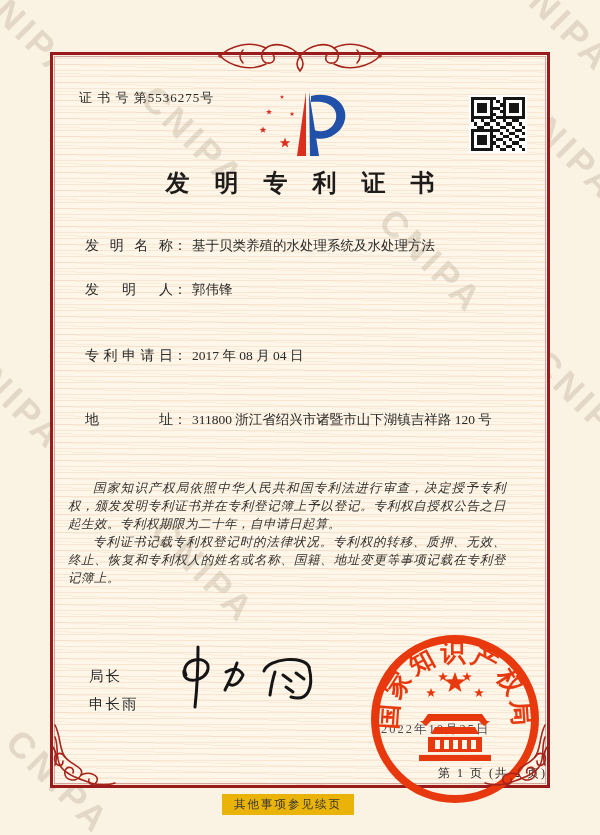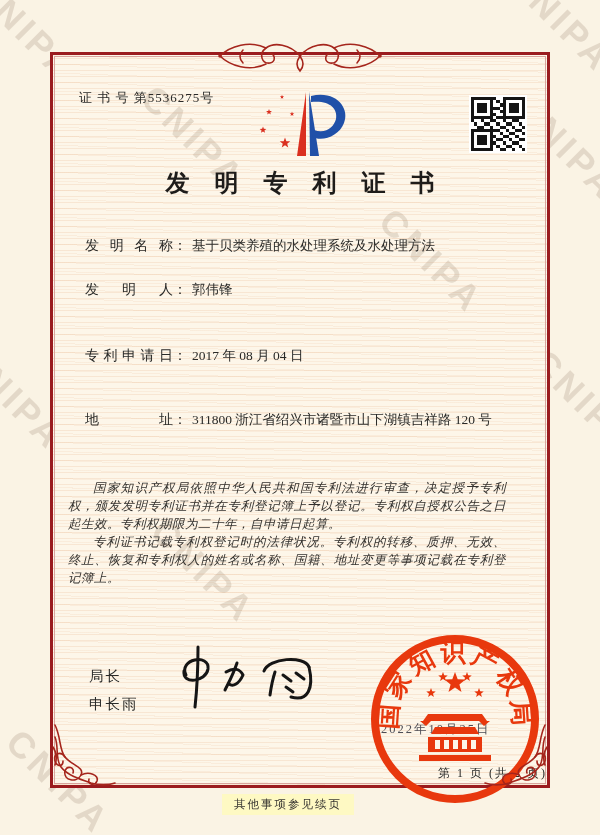--- a/index.html
+++ b/index.html
@@ -54,21 +54,21 @@
     position:absolute;left:328px;top:666px;width:170px;z-index:3;
     font-size:12.5px;letter-spacing:2px;color:#4d4d55;white-space:nowrap;
   }
   .seal{position:absolute;left:312px;top:574px;z-index:4;}
   .page-info{position:absolute;left:0;top:710px;width:100%;text-align:right;font-size:12px;letter-spacing:2px;}
   .flourish-top{position:absolute;left:50%;top:-18px;transform:translateX(-50%);z-index:5;}
   .flourish-bl{position:absolute;left:-2px;bottom:-4px;z-index:5;}
   .flourish-br{position:absolute;right:-2px;bottom:-4px;transform:scaleX(-1);z-index:5;}
   .continuation{
     position:absolute;z-index:3;left:288px;top:794px;transform:translateX(-50%);
-    background:#fef9c3;padding:3px 12px;font-size:11.5px;letter-spacing:2px;color:#3a3833;
+    background:#eab308;padding:3px 12px;font-size:11.5px;letter-spacing:2px;color:#3a3833;
   }
 </style>
 </head>
 <body>
 
 <span class="watermark" style="left:25px;top:30px">CNIPA</span>
 <span class="watermark" style="left:560px;top:20px">CNIPA</span>
 <span class="watermark" style="left:566px;top:148px">CNIPA</span>
 <span class="watermark" style="left:12px;top:398px">CNIPA</span>
 <span class="watermark" style="left:584px;top:402px">CNIPA</span>

